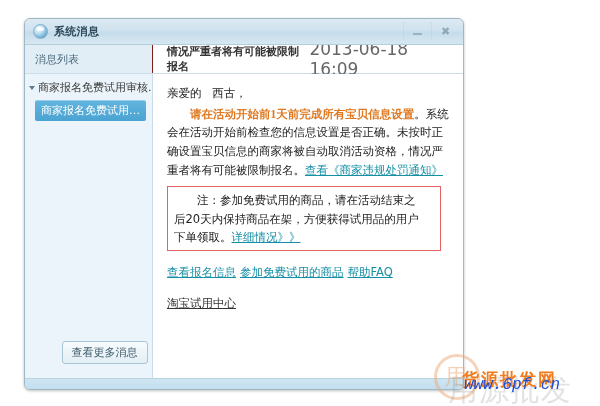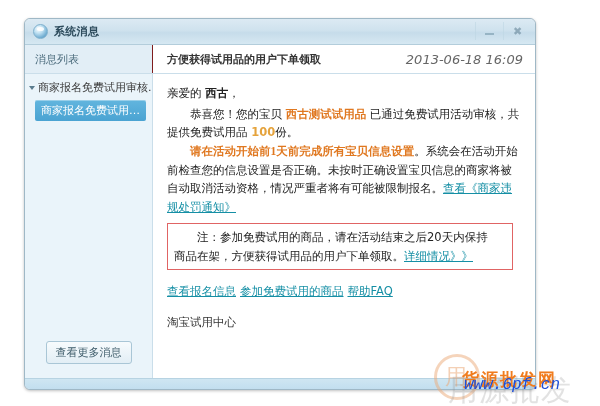--- a/index.html
+++ b/index.html
@@ -13,21 +13,21 @@
     font-family: "DejaVu Sans", "Liberation Sans", sans-serif;
     overflow: hidden;
     position: relative;
   }
 
   
   .window {
     position: absolute;
     left: 24px;
     top: 18px;
-    width: 512px;
+    width: 440px;
     height: 372px;
     background: #eef5f9;
     border: 1px solid #9fb8c6;
     border-radius: 6px 6px 6px 6px;
     box-shadow: 0 1px 3px rgba(0,0,0,0.25);
     box-sizing: border-box;
     overflow: hidden;
   }
 
   .titlebar {
@@ -118,23 +118,22 @@
     padding: 0 12px 0 14px;
     background: #ffffff;
     box-sizing: border-box;
   }
   .msg-title {
     font-size: 11px;
     color: #333333;
     font-weight: bold;
   }
   .msg-date {
-    font-size: 13px;
+    font-size: 17px;
     color: #666666;
-    font-style: italic;
   }
 
   
   .body-row {
     display: flex;
     height: 304px;
   }
   .sidebar {
     width: 128px;
     background: #eaf4fa;
@@ -168,21 +167,21 @@
     padding: 3px 4px 3px 6px;
     border-radius: 2px;
     white-space: nowrap;
     overflow: hidden;
     text-overflow: ellipsis;
     box-shadow: inset 0 1px 0 rgba(255,255,255,0.35);
   }
   .more-btn-wrap {
     position: absolute;
     bottom: 14px;
-    left: 0;
+    left: 16px;
     width: 100%;
     display: flex;
     justify-content: center;
   }
   .more-btn {
     font-size: 11px;
     color: #3c5a68;
     background: linear-gradient(180deg, #f7fbfd 0%, #e2eef5 100%);
     border: 1px solid #a9c6d6;
     border-radius: 3px;
@@ -199,22 +198,23 @@
     box-sizing: border-box;
     font-size: 11.5px;
     color: #222222;
     line-height: 1.62;
     overflow: hidden;
   }
   .greet {
     margin: 0 0 2px 0;
   }
   .greet .name {
-    font-weight: bold;
+    font-weight: normal;
     color: #222;
+    margin-left: 7px;
   }
   .para {
     margin: 0;
     text-indent: 2em;
   }
   .hl-item {
     color: #e07820;
     font-weight: bold;
   }
   .hl-num {
@@ -247,20 +247,21 @@
     text-indent: 2em;
   }
   .links-row {
     margin-top: 12px;
     display: flex;
     gap: 4px;
   }
   .signature {
     margin-top: 12px;
     color: #333;
+    text-decoration: underline;
   }
 
   
   .bottom-strip {
     height: 13px;
     background: linear-gradient(180deg, #cfe6f2 0%, #bedcee 100%);
     border-top: 1px solid #b7d3e2;
   }
 
   
@@ -326,21 +327,21 @@
       </div>
       <div class="win-btn">
         <span class="glyph">✖</span>
       </div>
     </div>
   </div>
 
   <div class="header-row">
     <div class="header-left">消息列表</div>
     <div class="header-right">
-      <span class="msg-title">方便获得试用品的用户下单领取</span>
+      <span class="msg-title">情况严重者将有可能被限制报名</span>
       <span class="msg-date">2013-06-18 16:09</span>
     </div>
   </div>
 
   <div class="body-row">
 
     <div class="sidebar">
       <div class="tree-parent">
         <span class="caret"></span>
         <span>商家报名免费试用审核...</span>
@@ -351,26 +352,20 @@
       </div>
     </div>
 
     <div class="content">
 
       <p class="greet">
         <span>亲爱的</span>
         <span class="name">西古</span><span>，</span>
       </p>
 
-      <p class="para">
-        <span>恭喜您！您的宝贝</span>
-        <span class="hl-item">西古测试试用品</span>
-        <span>已通过免费试用活动审核，共提供免费试用品</span>
-        <span class="hl-num">100</span><span>份。</span>
-      </p>
 
 
       <p class="para">
         <span class="warn">请在活动开始前1天前完成所有宝贝信息设置</span><span>。系统会在活动开始前检查您的信息设置是否正确。未按时正确设置宝贝信息的商家将被自动取消活动资格，情况严重者将有可能被限制报名。</span><a class="link">查看《商家违规处罚通知》</a>
       </p>
 
       <div class="notebox">
         <p>
           <span>注：参加免费试用的商品，请在活动结束之后20天内保持商品在架，方便获得试用品的用户下单领取。</span><a class="link">详细情况》》</a>
         </p>

